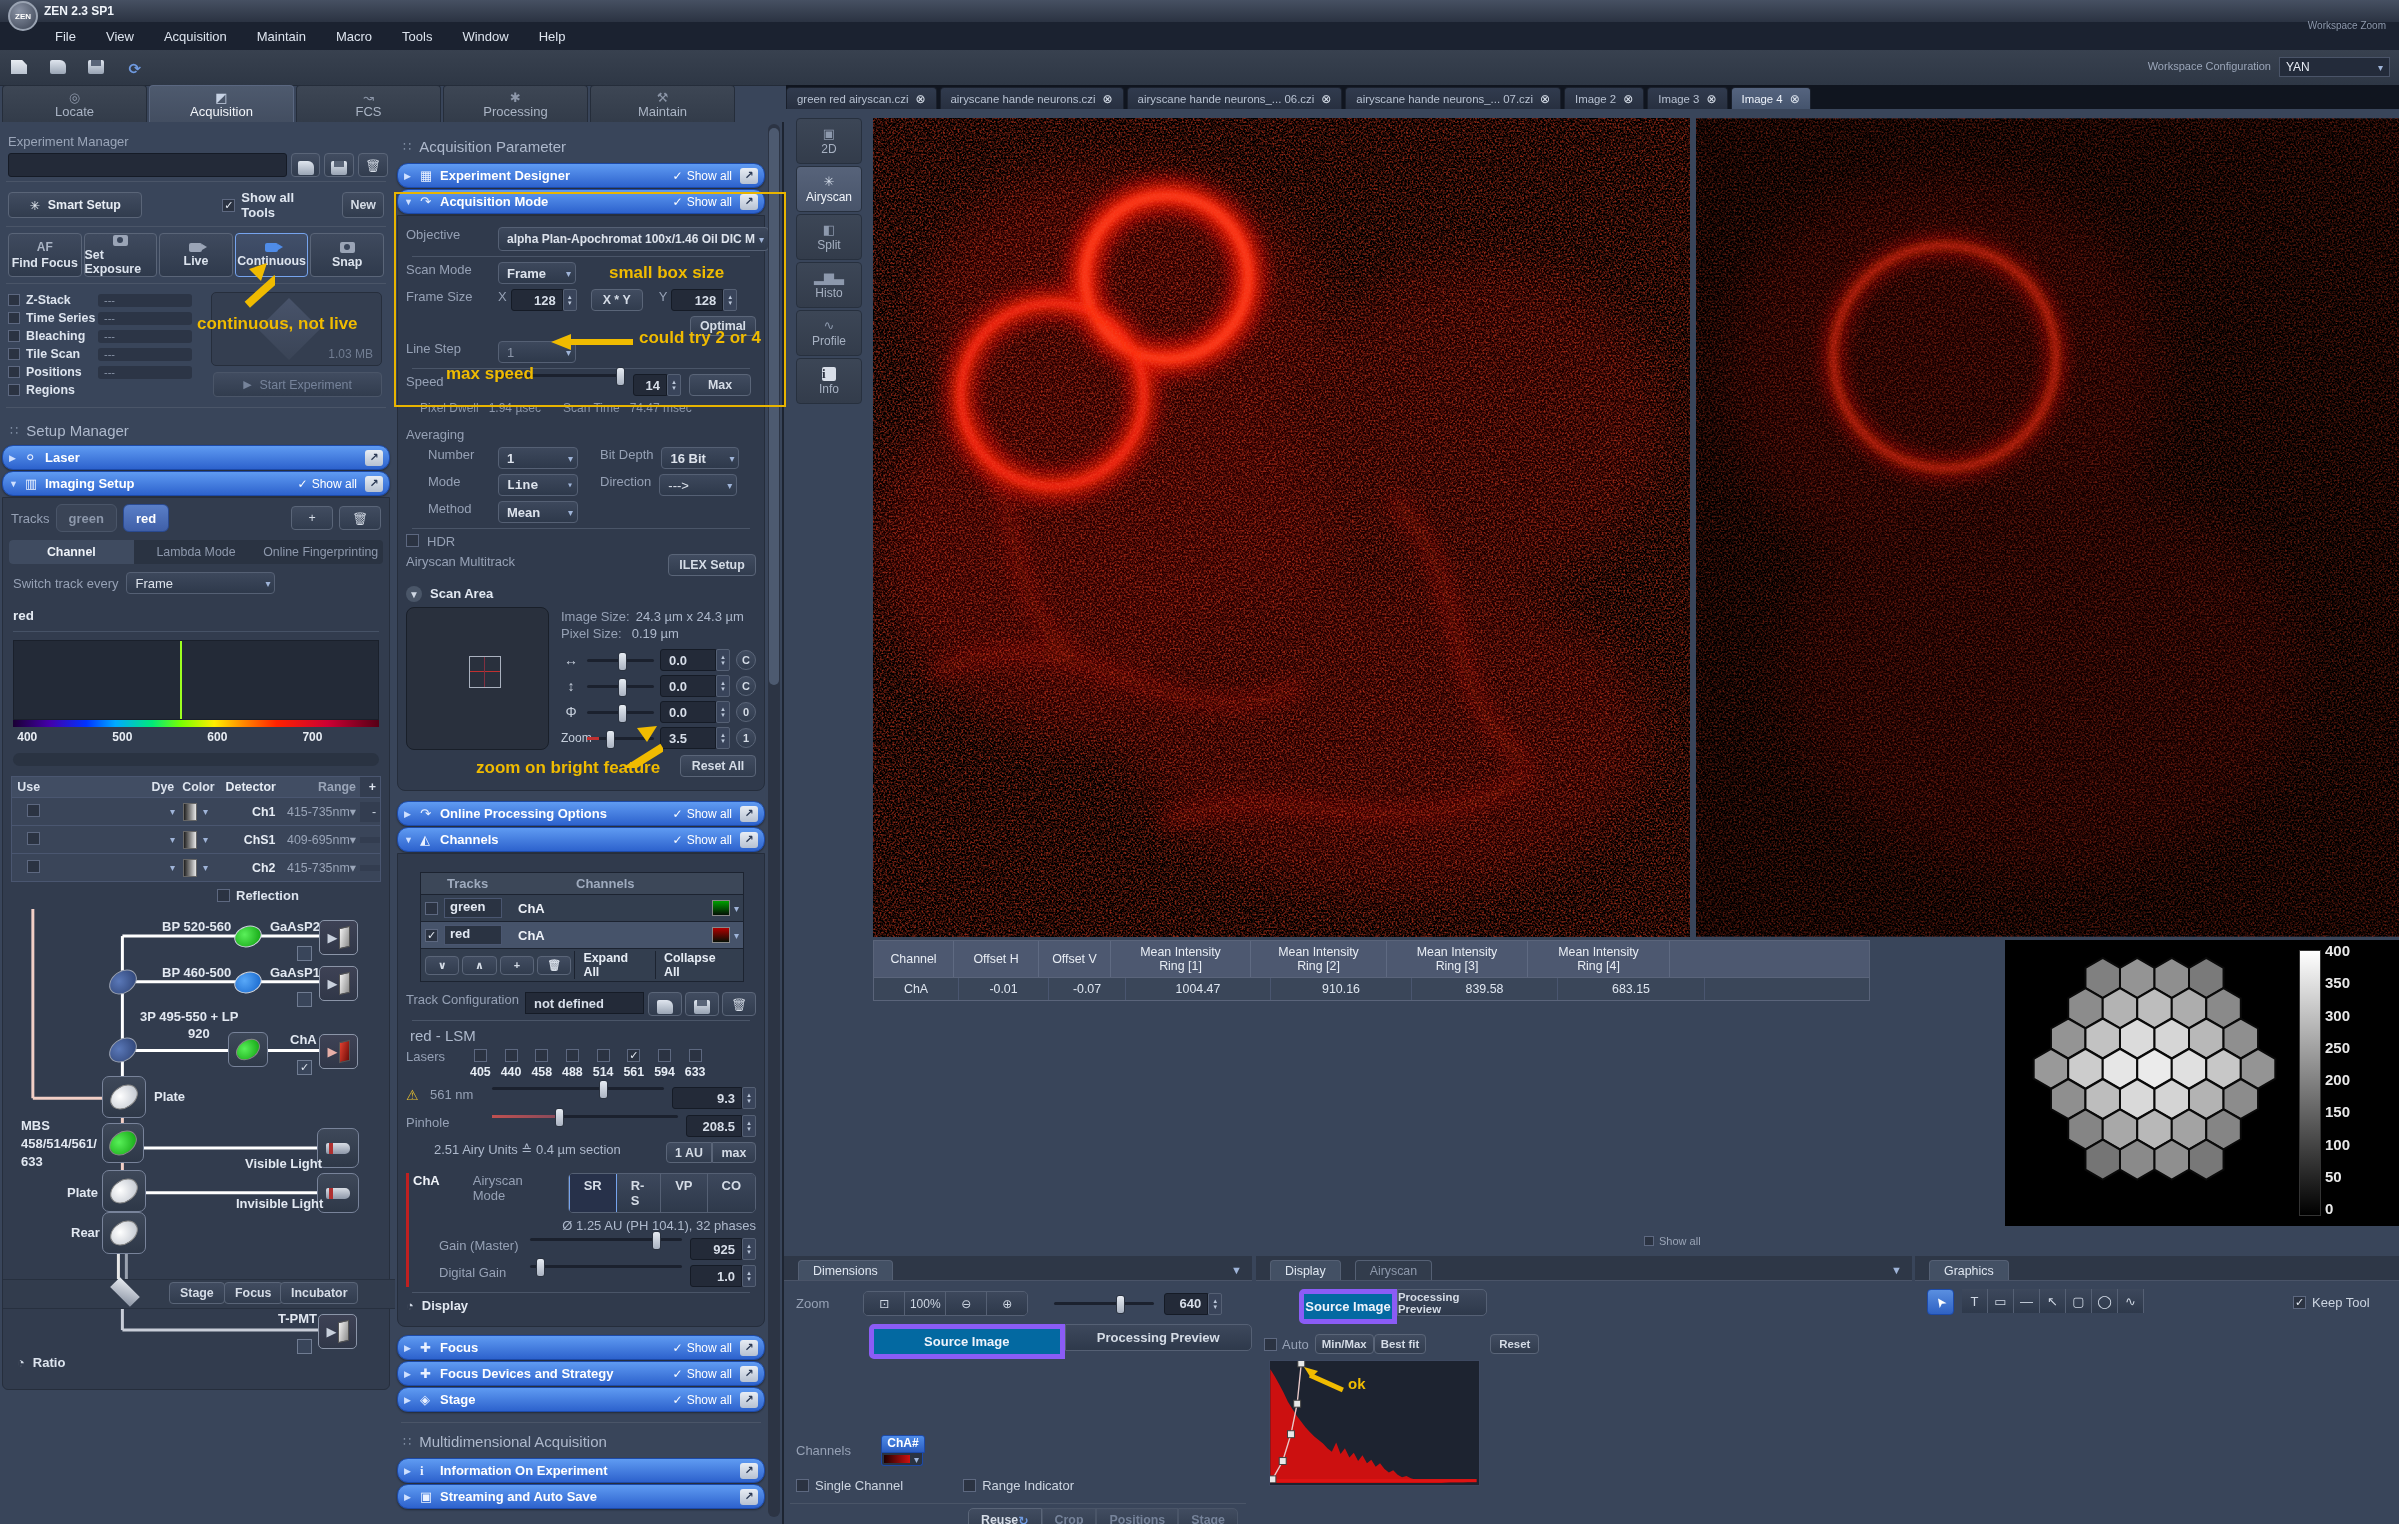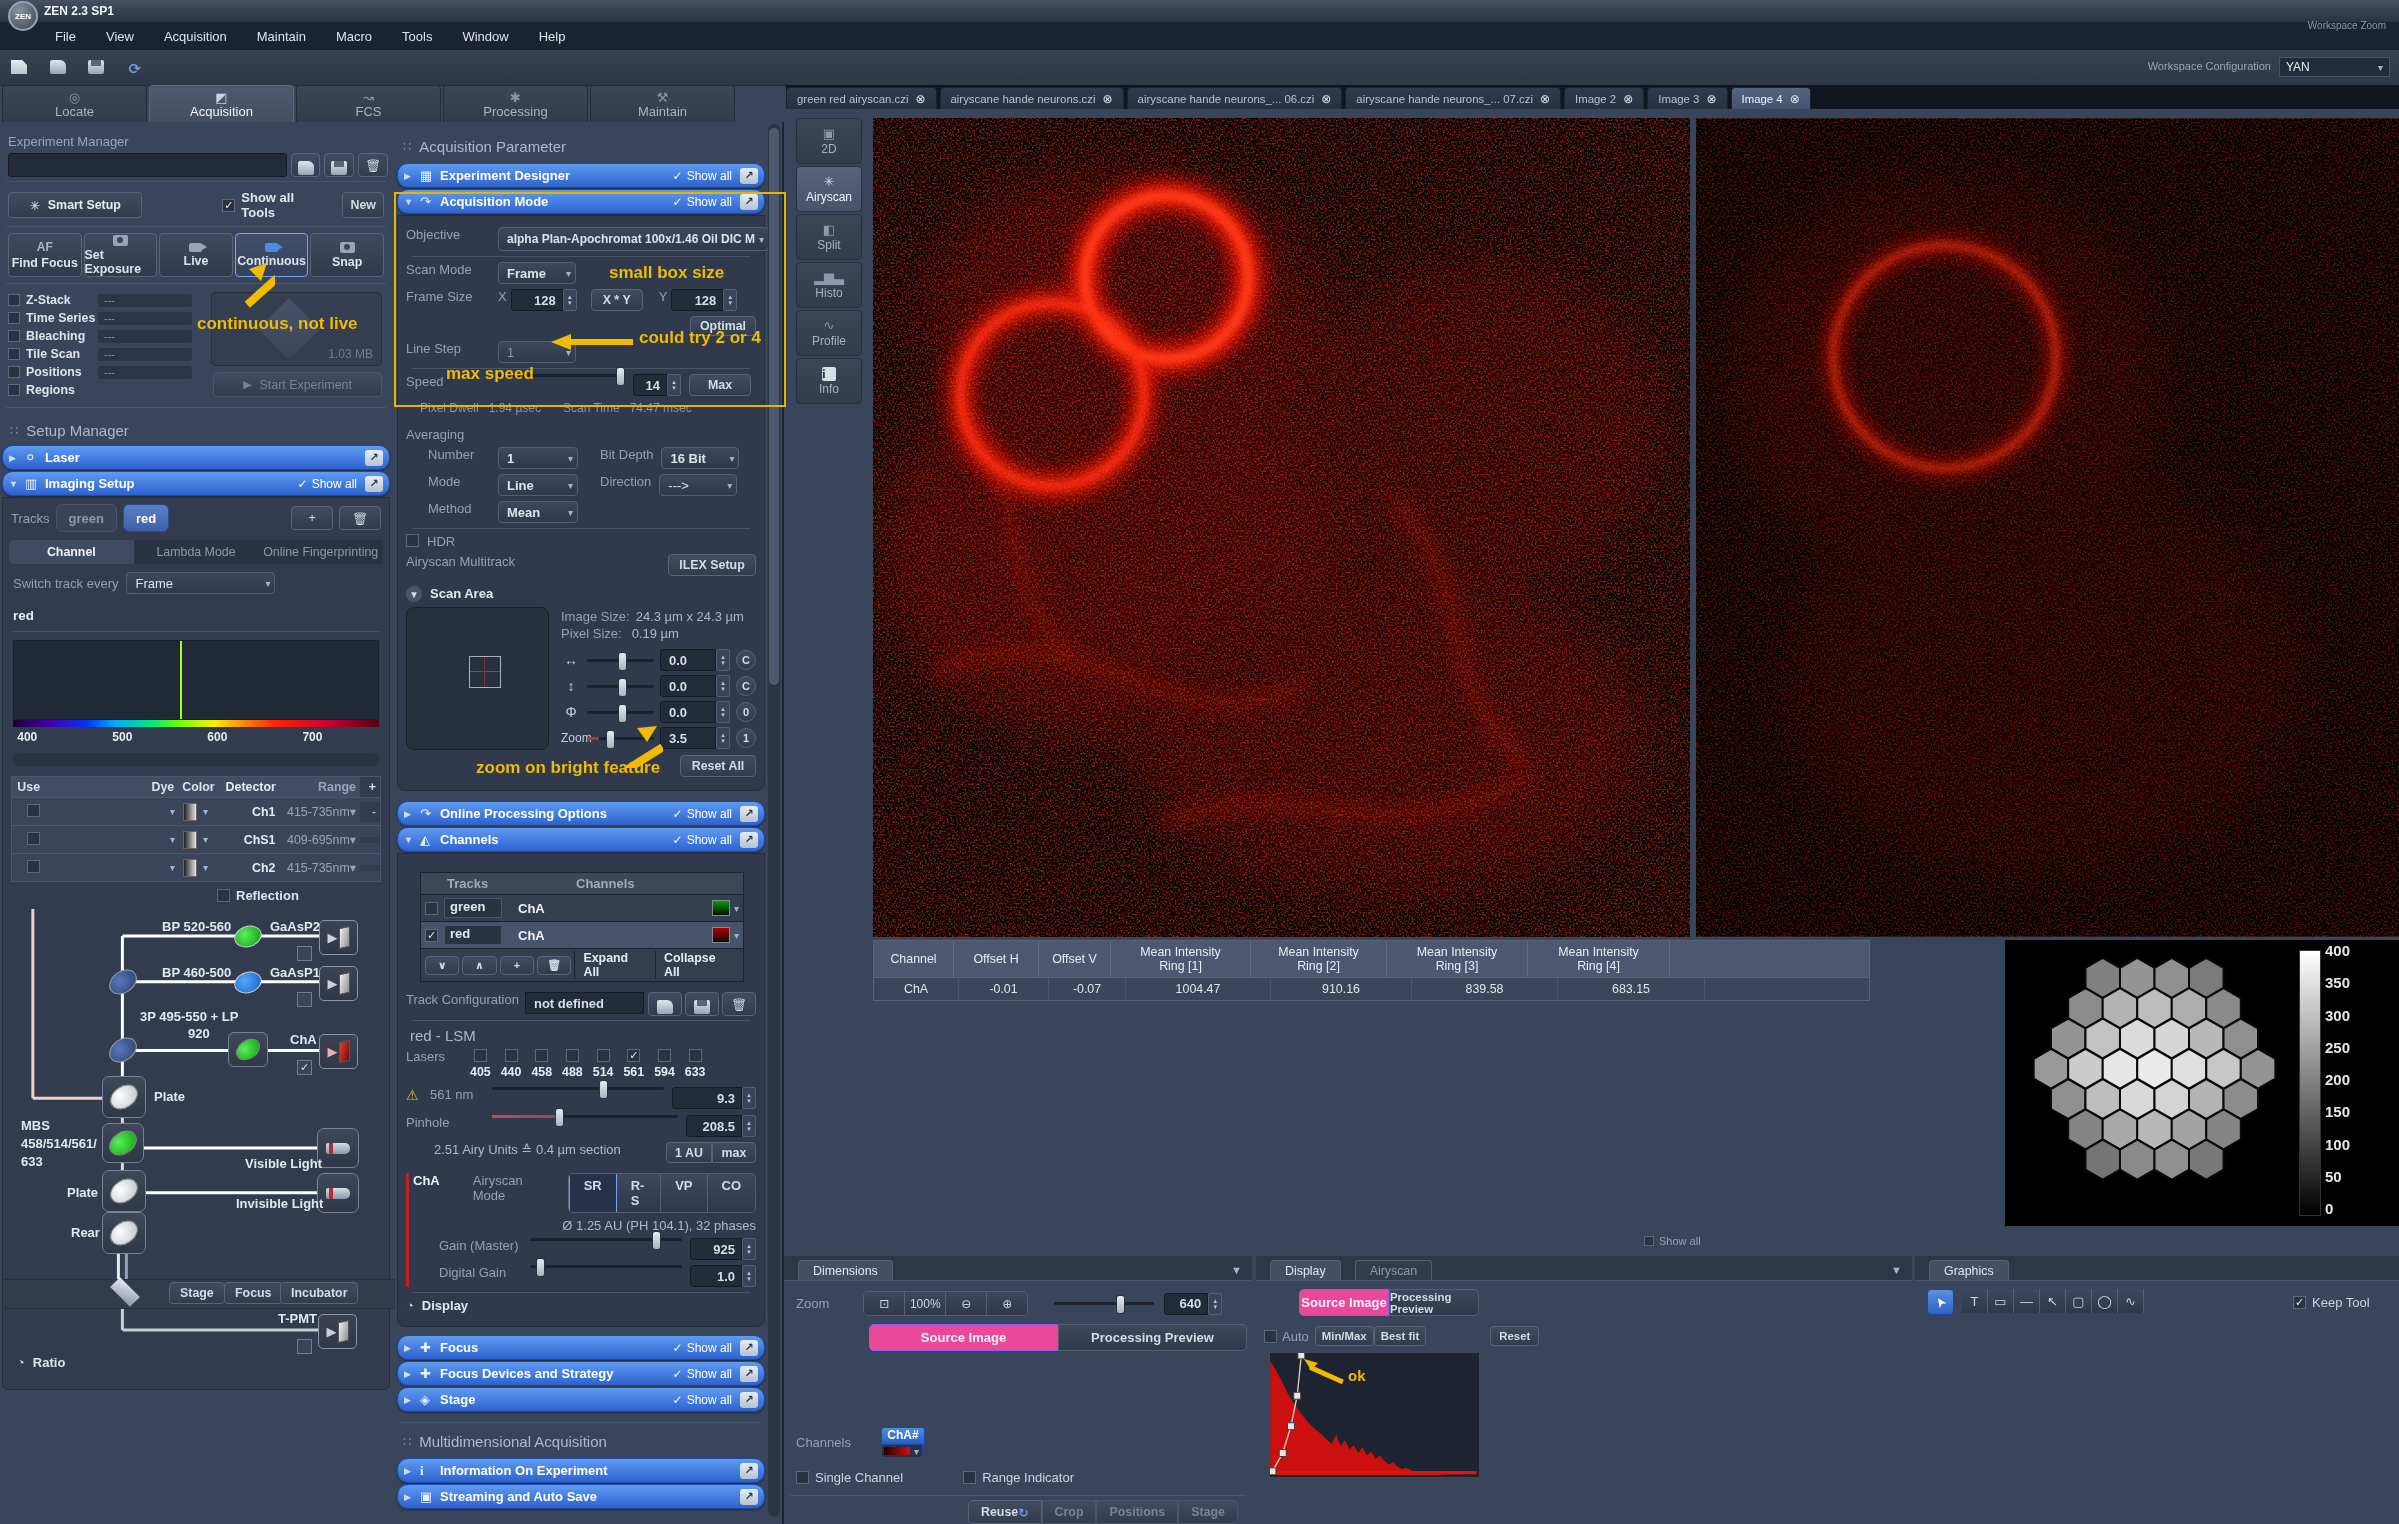--- a/index.html
+++ b/index.html
@@ -216,21 +216,21 @@
   .ptab{padding:3px 14px 2px 14px;background:#43506420;background:#435064;color:#dfe6f0;border:1px solid #556074;border-bottom:none;
         border-radius:4px 4px 0 0;font-size:12.4px;margin-left:14px;}
   .ptab.inactive{background:#323c4c;color:#8d98ab;}
   .phead .pdd{margin-left:auto;margin-right:10px;margin-bottom:4px;color:#9fb4d8;font-size:11px;}
   #dim-panel{left:784px;width:468px;}
   #disp-panel{left:1256px;width:656px;}
   #gfx-panel{left:1915px;width:485px;}
   .twin{display:flex;margin:8px 0 0 85px;}
   .twin div{width:187px;height:25px;display:flex;align-items:center;justify-content:center;font-weight:bold;color:#d5dce6;
             background:linear-gradient(#3d485c,#2e394b);border:1px solid #556074;}
-  .twin div:first-child{border-radius:5px 0 0 5px;border:1px solid #8b5cf6;background:#ec4899;color:#eef3fb;}
+  .twin div:first-child{border-radius:5px 0 0 5px;border:5px solid #8b5cf6;background:#0369a1;color:#eef3fb;}
   .twin div:last-child{border-radius:0 5px 5px 0;}
   #zoom-row{margin:10px 0 0 12px;display:flex;align-items:center;}
   #zoom-grp{display:flex;margin-left:34px;border:1px solid #556074;border-radius:5px;overflow:hidden;}
   #zoom-grp div{width:40px;height:23px;display:flex;align-items:center;justify-content:center;background:linear-gradient(#3d485c,#2e394b);
                 border-right:1px solid #556074;font-size:12px;color:#cfd7e3;}
   #hist-wrap{position:relative;margin:6px 0 0 13px;width:209px;height:124px;background:#1d2330;border:1px solid #3d4misc;border:1px solid #3d4860;}
   .ann{position:absolute;color:#f0bb00;font-weight:bold;font-size:17px;white-space:nowrap;z-index:40;}
   .ann.small{font-size:15px;}
   #yellow-box{left:394px;top:192px;width:388px;height:211px;border:2px solid #e8b400;z-index:35;}
   .tool-btn{width:25px;height:24px;display:flex;align-items:center;justify-content:center;background:linear-gradient(#3d485c,#2e394b);
@@ -711,21 +711,21 @@
               <span class="dda">▾</span>
             </span>
           <span class="lbl" style="margin:0 8px 0 22px;">Bit Depth</span>
           <span class="dd" style="width:78px;height:22px;font-weight:bold;">
               <span>16 Bit</span>
               <span class="dda">▾</span>
             </span>
         </div>
         <div class="frow">
             <span class="lab" style="padding-left:22px;box-sizing:border-box;">Mode</span>
-          <span class="dd" style="width:80px;height:22px;font-weight:bold;">
+          <span class="dd" style="width:80px;height:22px;font-weight:bold;font-family:Liberation Mono, monospace;">
               <span>Line</span>
               <span class="dda">▾</span>
             </span>
           <span class="lbl" style="margin:0 8px 0 22px;">Direction</span>
           <span class="dd" style="width:78px;height:22px;">
               <span>---&gt;</span>
               <span class="dda">▾</span>
             </span>
         </div>
         <div class="frow">

